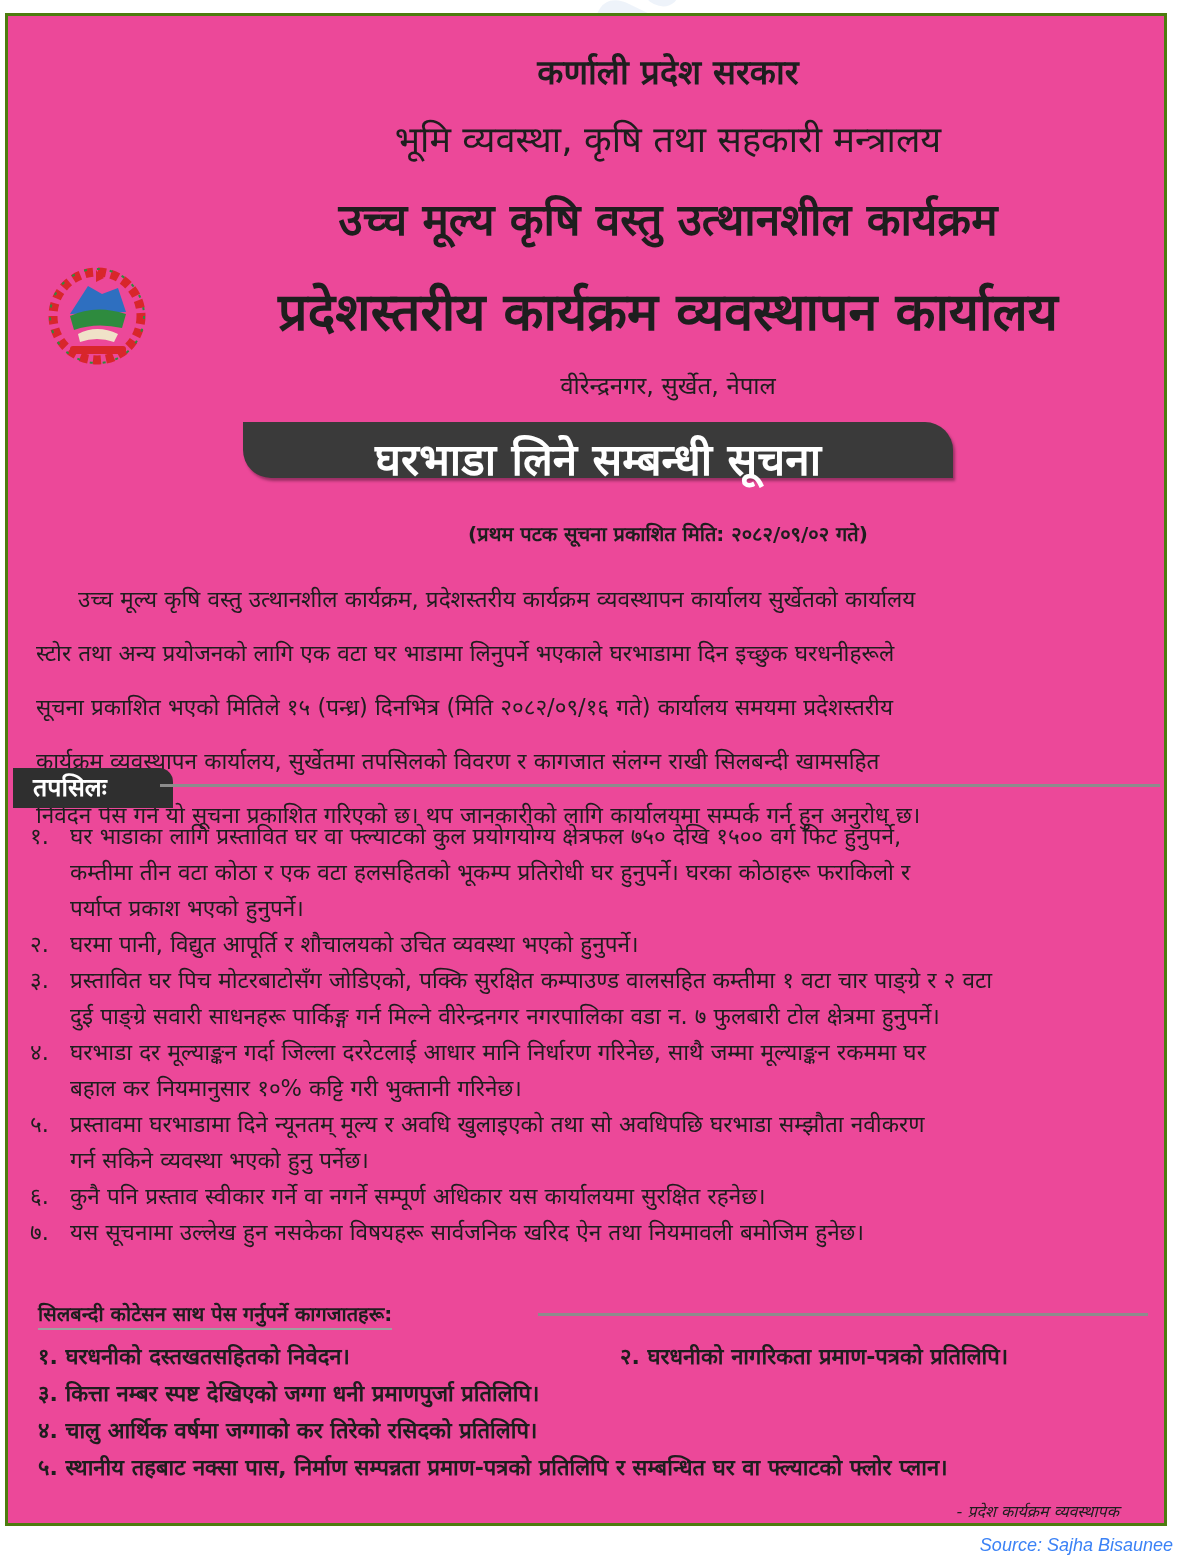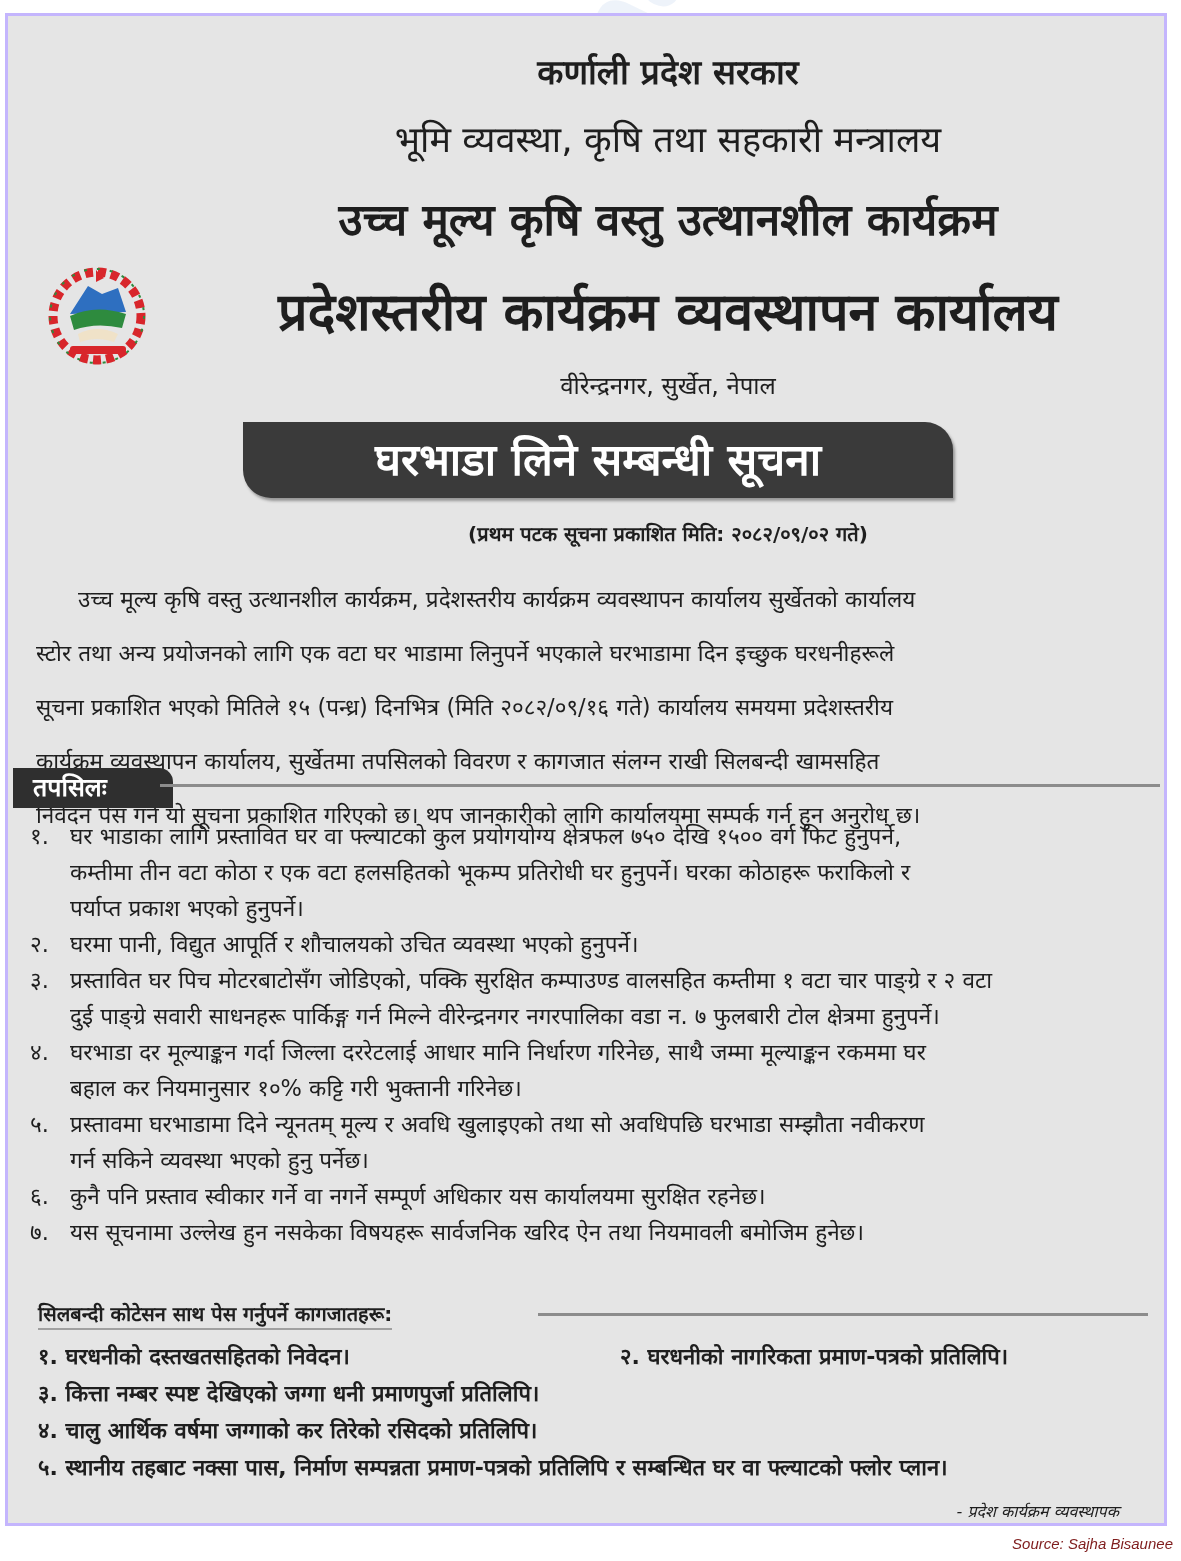--- a/index.html
+++ b/index.html
@@ -1,37 +1,37 @@
 <!DOCTYPE html>
 <html><head>
 <meta charset="utf-8">
 <style>
   * { box-sizing: border-box; margin: 0; padding: 0; }
   html, body { width: 1181px; height: 1561px; background: #ffffff; overflow: hidden; }
   body { position: relative; font-family: "DejaVu Sans", sans-serif; color: #1e1e1e; }
 
   .frame {
     position: absolute; left: 5px; top: 13px; width: 1162px; height: 1513px;
-    border: 3px solid #c4b5fd; background: #e5e5e5;
+    border: 3px solid #4d7c0f; background: #ec4899;
   }
   .abs { position: absolute; white-space: nowrap; }
 
   .h1 { left: 0; width: 100%; text-align: center; font-weight: bold; }
   .gov  { top: 32px; font-size: 34px; left: 170px; width: 980px; }
   .min  { top: 98px; font-size: 36px; left: 170px; width: 980px; font-weight: normal; }
   .prog { top: 172px; font-size: 44px; left: 150px; width: 1020px; }
   .office { top: 258px; font-size: 52px; left: 170px; width: 980px; }
   .addr { top: 352px; font-size: 24px; left: 170px; width: 980px; font-weight: normal; }
 
   .emblem {
     position: absolute; left: 32px; top: 248px; width: 115px; height: 104px;
   }
 
   .banner {
-    position: absolute; left: 235px; top: 406px; width: 710px; height: 76px;
+    position: absolute; left: 235px; top: 406px; width: 710px; height: 56px;
     background: #3a3a3a; border-radius: 0 28px 0 28px;
     box-shadow: 2px 3px 3px rgba(0,0,0,0.35);
     color: #ffffff; font-size: 44px; font-weight: bold; text-align: center; line-height: 76px;
   }
   .pubdate { top: 504px; left: 170px; width: 980px; text-align: center; font-size: 20px; font-weight: bold; }
 
   .para {
     position: absolute; left: 22px; top: 548px; width: 1140px;
     font-size: 22.5px; line-height: 37px; text-align: justify;
   }
@@ -53,21 +53,21 @@
 
   .docs-head {
     position: absolute; left: 30px; top: 1284px; font-size: 20px; font-weight: bold;
     border-bottom: 2px solid #a0a0a0; padding-bottom: 1px;
   }
   .docs { position: absolute; left: 30px; width: 1130px; font-size: 22px; line-height: 37px; }
   .docs .row { display: block; white-space: nowrap; position: relative; font-weight: bold; }
   .docs .col2 { position: absolute; left: 582px; }
 
   .sign { top: 1484px; right: 45px; font-size: 16px; font-weight: normal; font-style: italic; text-align: center; }
-  .source { position: absolute; right: 8px; top: 1535px; font-size: 15px; font-style: italic; color: #7f1d1d; font-family: "Liberation Sans", sans-serif; }
+  .source { position: absolute; right: 8px; top: 1535px; font-size: 18px; font-style: italic; color: #3b82f6; font-family: "Liberation Sans", sans-serif; }
 
   .wm {
     position: absolute; left: 440px; top: 230px; font-size: 120px; font-weight: bold;
     color: rgba(120,160,220,0.13); transform: rotate(-64deg); transform-origin: left top;
     font-family: "Liberation Sans", sans-serif; pointer-events: none;
   }
 </style>
 </head>
 <body>
 

